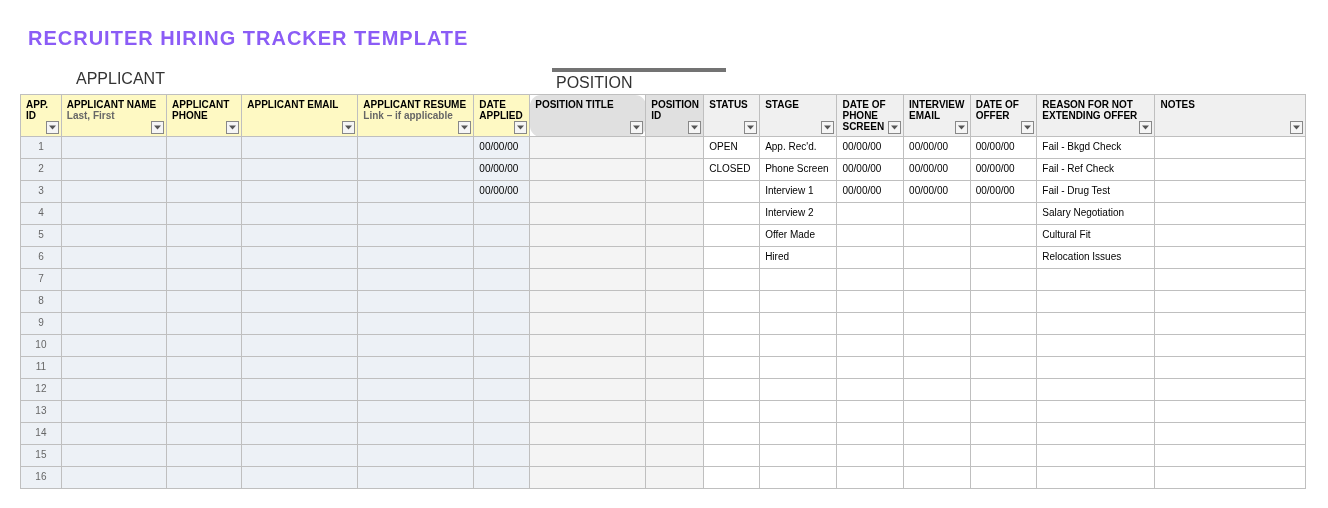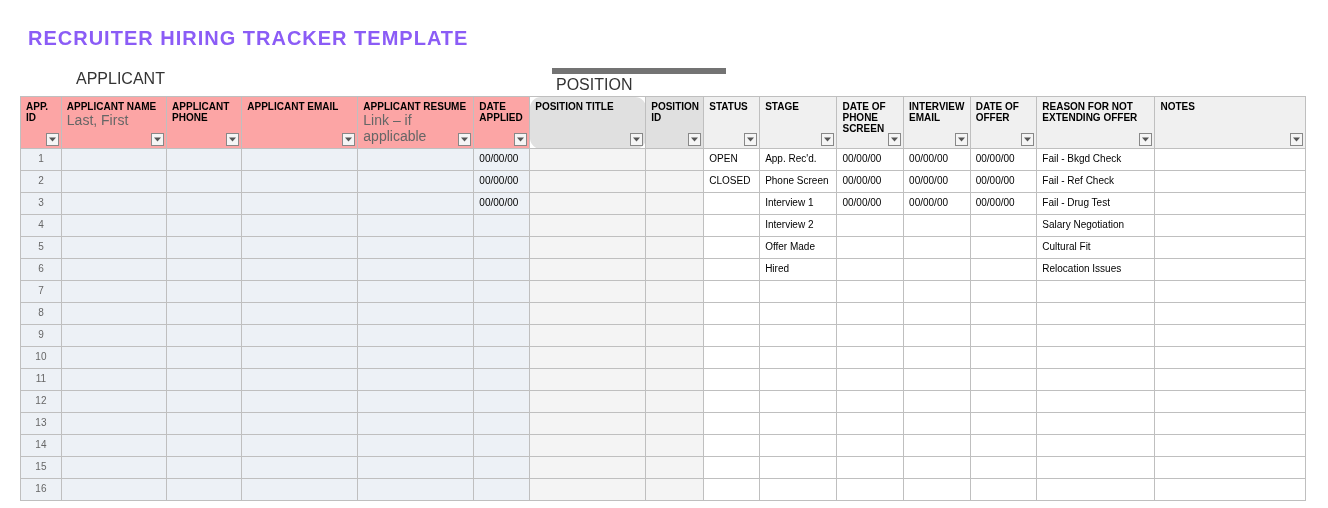--- a/index.html
+++ b/index.html
@@ -1,28 +1,28 @@
 <!DOCTYPE html>
 <html><head>
   <meta charset="utf-8">
   <style>
     * { box-sizing: border-box; margin: 0; padding: 0; }
     body { font-family: Arial, sans-serif; background: #fff; padding: 20px; width: 1328px; }
     .title { font-size: 20px; font-weight: bold; color: #8b5cf6; letter-spacing: 1px; margin-bottom: 18px; margin-left: 8px; margin-top: 7px; }
     .section-labels { display: flex; font-size: 16px; color: #333; margin-left: 0; }
     .section-label { padding: 2px 4px; font-weight: normal; }
     .sec-applicant { margin-left: 52px; width: 462px; }
-    .sec-position { width: 174px; border-top: 6px solid #737373; margin-left: 18px; padding-top:2px; }
+    .sec-position { width: 174px; border-top: 4px solid #737373; margin-left: 18px; padding-top:2px; }
     .sec-interview { width: 585px; margin-left: 0; }
     table { border-collapse: collapse; width: 1286px; table-layout: fixed; }
     th, td { border: 1px solid #bfbfbf; font-size: 10px; padding: 4px 5px; vertical-align: top; position: relative; }
-    th { background: #fca5a5; font-weight: bold; text-align: left; height: 42px; }
+    th { background: #fef9c3; font-weight: bold; text-align: left; height: 42px; }
     th.pos { background: #e0e0e0; }
     th.int { background: #f0f0f0; }
-    .sub { font-weight: normal; color: #666; font-size: 14px; display: block; }
+    .sub { font-weight: bold; color: #666; font-size: 10px; display: block; }
     .filter-btn { position: absolute; bottom: 2px; right: 2px; width: 13px; height: 13px; border: 1px solid #888; background: #f5f5f5; display: flex; align-items: center; justify-content: center; cursor: pointer; }
     .filter-btn svg { width: 7px; height: 5px; }
     td { height: 22px; background: #fff; }
     td.app-col { background: #edf1f6; }
     td.pos-col { background: #f4f4f4; }
     td.rownum { text-align: center; color: #666; background: #edf1f6; }
     .col-id { width: 38px; }
     .col-name { width: 98px; }
     .col-phone { width: 70px; }
     .col-email { width: 108px; }

